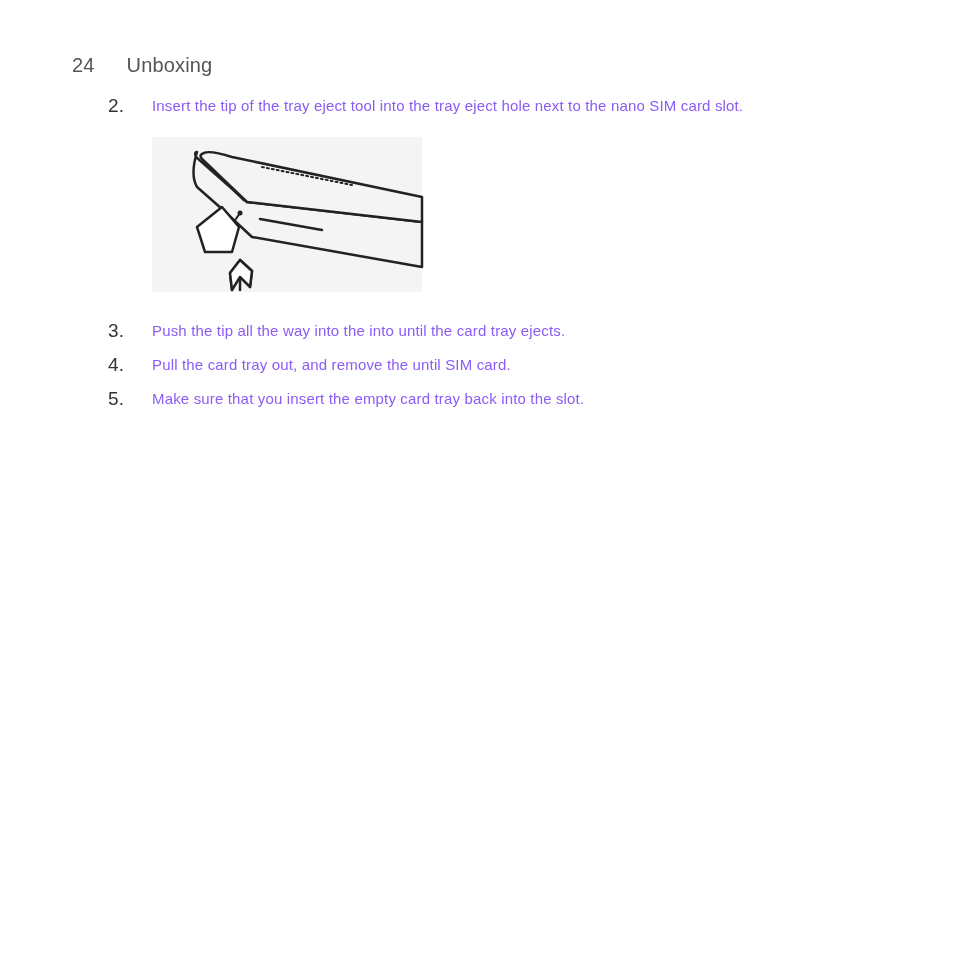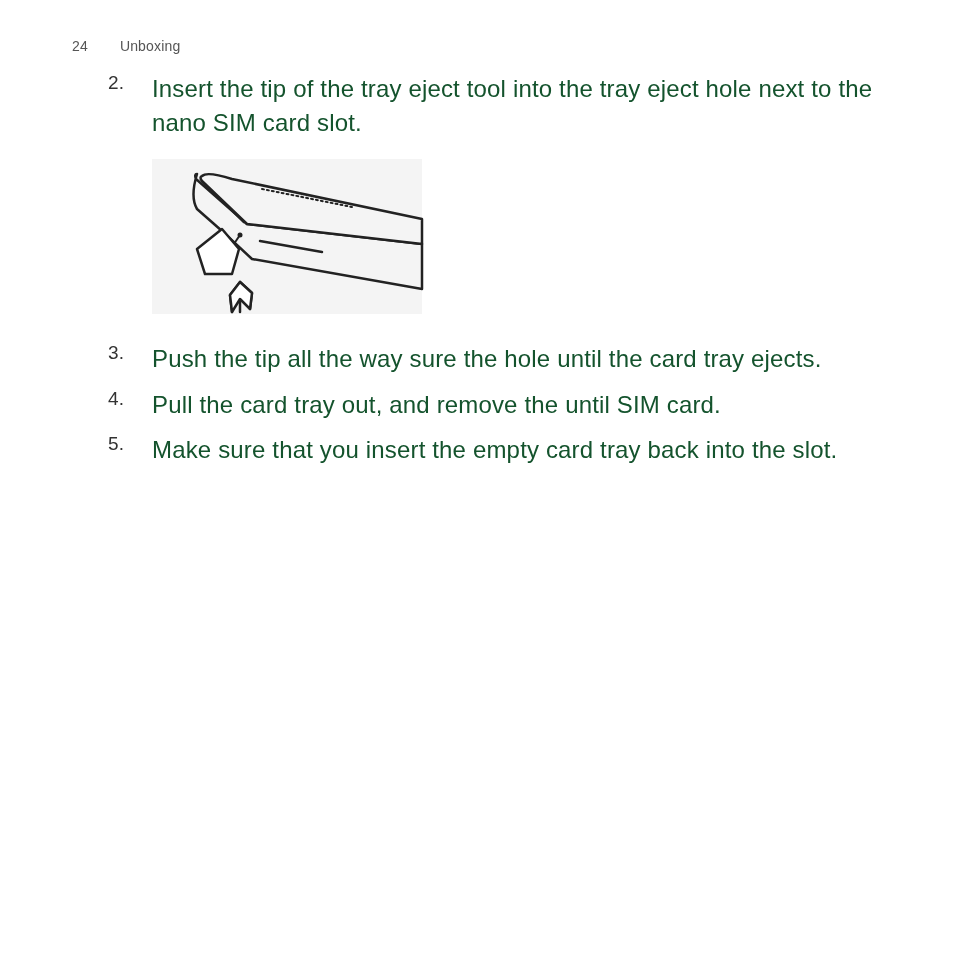--- a/index.html
+++ b/index.html
@@ -12,23 +12,23 @@
       font-weight: 300;
       background: #ffffff;
       width: 954px;
       height: 954px;
       color: #333333;
       letter-spacing: 0.01em;
     }
     .header {
       display: flex;
       align-items: baseline;
-      padding-top: 38px;
+      padding-top: 54px;
       padding-left: 72px;
-      font-size: 14px;
+      font-size: 20px;
       color: #555555;
     }
     .page-number {
       margin-right: 32px;
     }
     .content {
       padding-top: 18px;
       padding-left: 108px;
       padding-right: 80px;
     }
@@ -37,23 +37,23 @@
       align-items: flex-start;
       margin-bottom: 10px;
     }
     .step-num {
       width: 44px;
       flex-shrink: 0;
       font-size: 19px;
       color: #333333;
     }
     .step-text {
-      font-size: 24px;
+      font-size: 15px;
       line-height: 1.4;
-      color: #14532d;
+      color: #8b5cf6;
       flex: 1;
     }
     .illustration {
       margin: 20px 0 28px 44px;
       width: 270px;
       height: 155px;
       background: #F4F4F4;
       position: relative;
       overflow: visible;
     }
@@ -111,21 +111,21 @@
 
       <g transform="translate(68,108)">
         <path d="M 20 45 L 20 15 M 20 15 L 10 28 M 20 15 L 32 26 M 10 28 L 12 45 M 32 26 L 30 42" fill="none" stroke="#222222" stroke-width="2.5" stroke-linejoin="round" stroke-linecap="round"></path>
         <path d="M 20 15 L 10 28 L 12 45 L 20 32 L 30 42 L 32 26 Z" fill="#ffffff" stroke="#222222" stroke-width="2.5" stroke-linejoin="round"></path>
       </g>
     </svg>
   </div>
 
   <div class="step step-3">
     <div class="step-num">3.</div>
-    <div class="step-text">Push the tip all the way sure the hole until the card tray ejects.</div>
+    <div class="step-text">Push the tip all the way into the into until the card tray ejects.</div>
   </div>
 
   <div class="step step-4">
     <div class="step-num">4.</div>
     <div class="step-text">Pull the card tray out, and remove the until SIM card.</div>
   </div>
 
   <div class="step">
     <div class="step-num">5.</div>
     <div class="step-text">Make sure that you insert the empty card tray back into the slot.</div>

